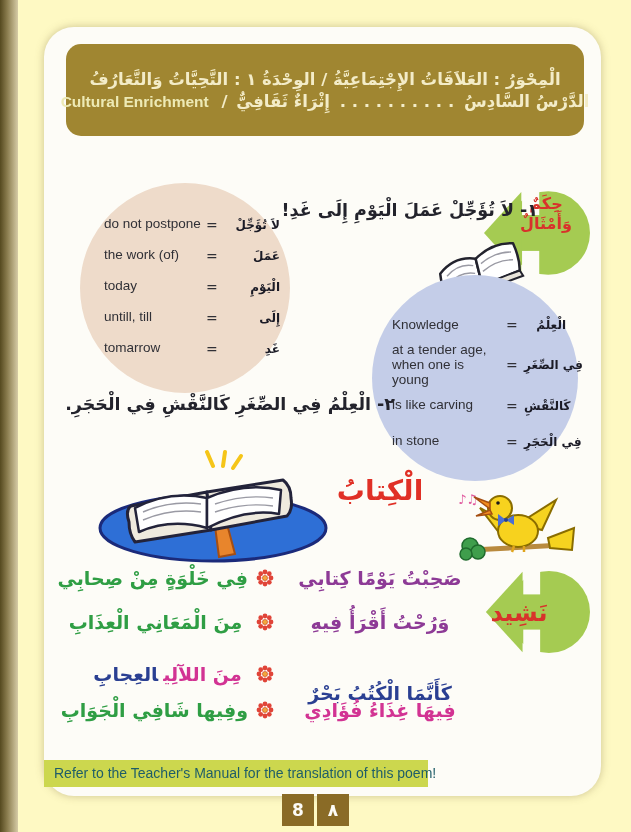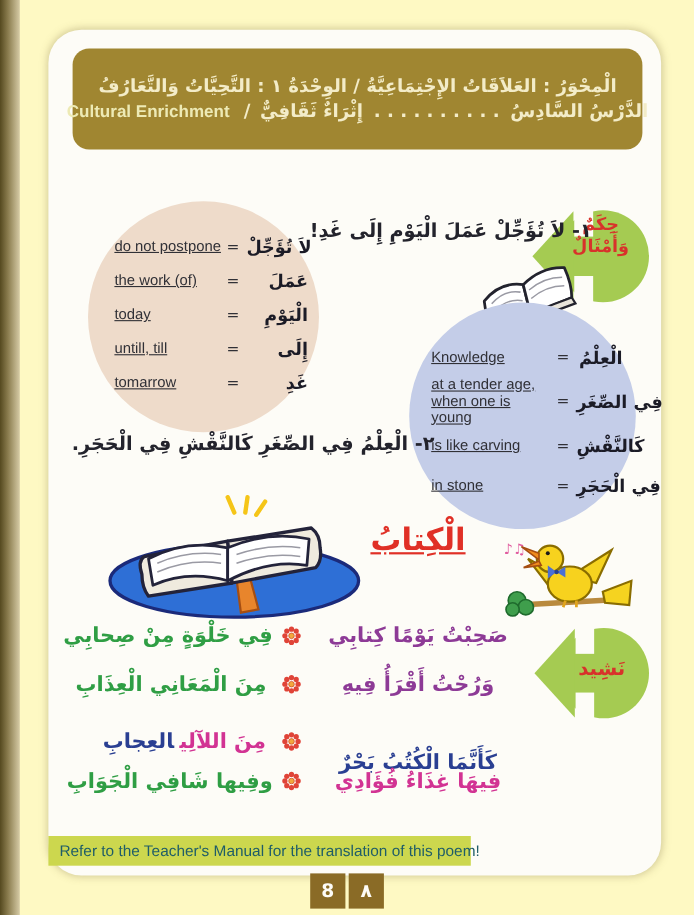--- a/index.html
+++ b/index.html
@@ -22,45 +22,45 @@
 
   
   .circle{position:absolute;border-radius:50%;box-sizing:border-box;}
   .c-beige{left:80px;top:183px;width:210px;height:210px;background:#eedbca;
         padding:26px 10px 0 24px;}
   .c-blue{left:372px;top:275px;width:206px;height:206px;background:#c4cde8;
         padding:32px 12px 0 20px;}
   .vrow{display:grid;grid-template-columns:98px 14px auto;column-gap:4px;
         align-items:center;min-height:31px;direction:ltr;}
   .c-blue .vrow{grid-template-columns:110px 14px auto;min-height:36px;}
-  .ven{font-family:"Liberation Sans",sans-serif;font-size:13.5px;color:#303036;line-height:1.1;text-decoration:underline;}
+  .ven{font-family:"Liberation Sans",sans-serif;font-size:13.5px;color:#303036;line-height:1.1;}
   .veq{font-size:14px;color:#303036;}
-  .var{font-size:16px;font-weight:700;color:#1b1b26;direction:rtl;white-space:nowrap;}
+  .var{font-size:12px;font-weight:700;color:#1b1b26;direction:rtl;white-space:nowrap;}
 
   
   .proverb{position:absolute;direction:rtl;font-weight:700;font-size:17.5px;color:#23232c;
         white-space:nowrap;}
   .p1{left:250px;top:200px;width:288px;text-align:right;}
   .p2{left:60px;top:362px;width:335px;text-align:right;margin-top:32px;}
 
   
   .badge-svg{position:absolute;color:#a5cb52;}
   .b1{left:478px;top:163px;width:112px;height:140px;}
   .b2{left:480px;top:543px;width:110px;height:138px;}
   .badge-label{position:absolute;color:#d8322b;font-weight:700;direction:rtl;
         text-align:center;line-height:1.25;}
   .bl1{left:506px;top:194px;width:80px;font-size:16px;}
-  .bl2{left:508px;top:598px;width:78px;font-size:18px;}
+  .bl2{left:480px;top:598px;width:78px;font-size:24px;}
 
   
   .smallbook{position:absolute;left:428px;top:228px;width:104px;height:80px;}
   .bigbook{position:absolute;left:95px;top:450px;width:240px;height:114px;}
   .bird{position:absolute;left:458px;top:488px;width:130px;height:82px;}
   .kitab-title{position:absolute;left:322px;top:474px;width:116px;text-align:center;
-        font-size:28px;font-weight:700;color:#e03026;direction:rtl;text-decoration:underline;}
+        font-size:28px;font-weight:700;color:#e03026;direction:rtl;}
 
   
   .poem{position:absolute;left:58px;top:556px;width:420px;}
   .pline{display:grid;grid-template-columns:196px 34px 190px;align-items:center;
         height:44px;direction:rtl;}
   .hemi{font-size:19px;font-weight:700;text-align:center;white-space:nowrap;direction:rtl;}
   .h-part + .h-part{margin-right:5px;}
   .psep{justify-self:center;width:18px;height:18px;}
   .psep svg{width:18px;height:18px;display:block;}
 

